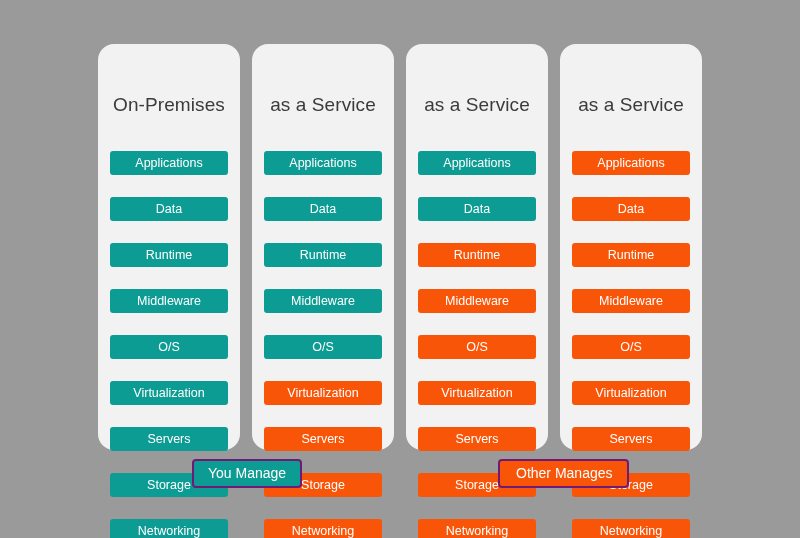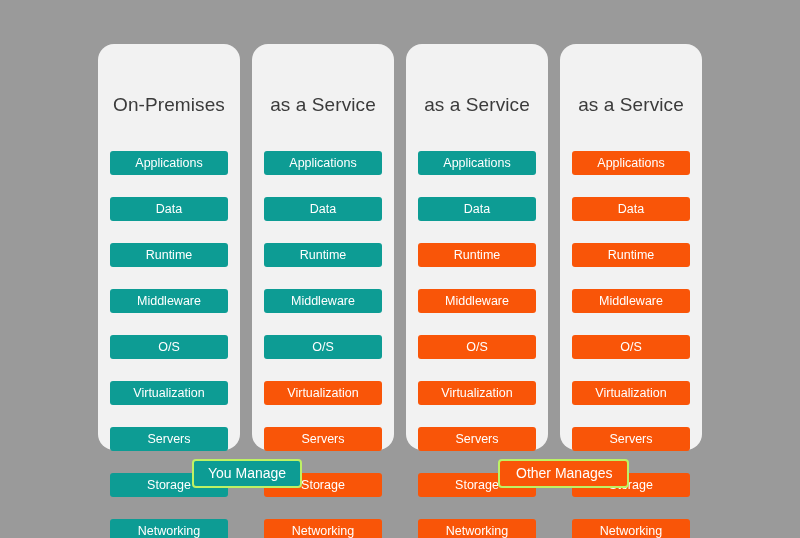--- a/index.html
+++ b/index.html
@@ -79,21 +79,21 @@
     left: 98px;
     top: 459px;
     width: 604px;
     height: 29px;
   }
   .legend-btn {
     position: absolute;
     top: 0;
     height: 29px;
     box-sizing: border-box;
-    border: 2px solid #bef264;
+    border: 2px solid #701a75;
     border-radius: 4px;
     color: #ffffff;
     font-size: 14px;
     line-height: 25px;
     text-align: center;
     padding: 0 14px;
     white-space: nowrap;
   }
   .legend-btn.you {
     background: #0d9c94;

